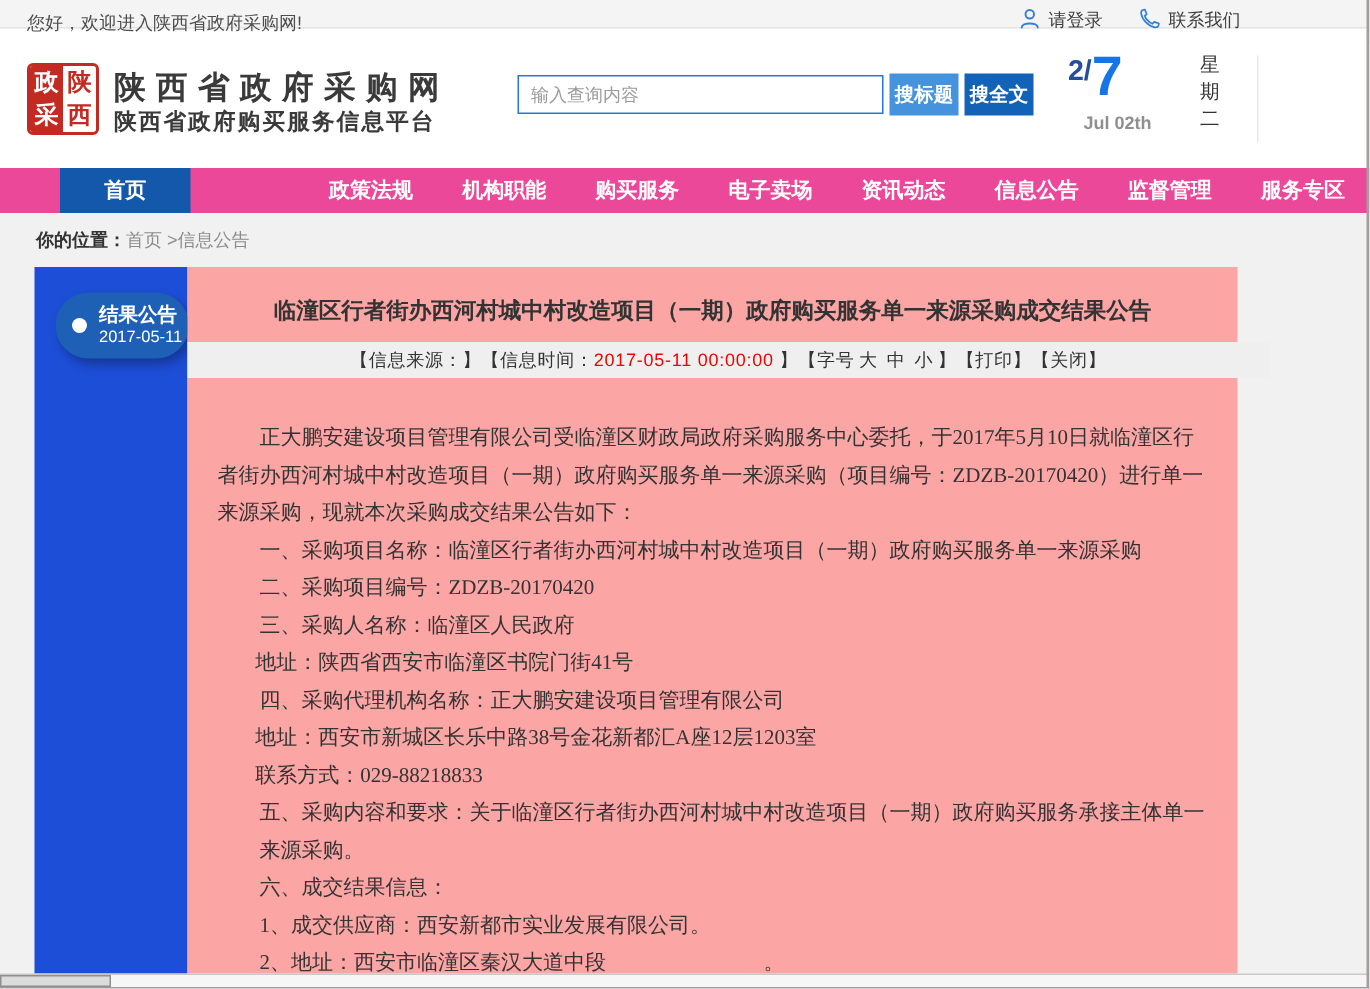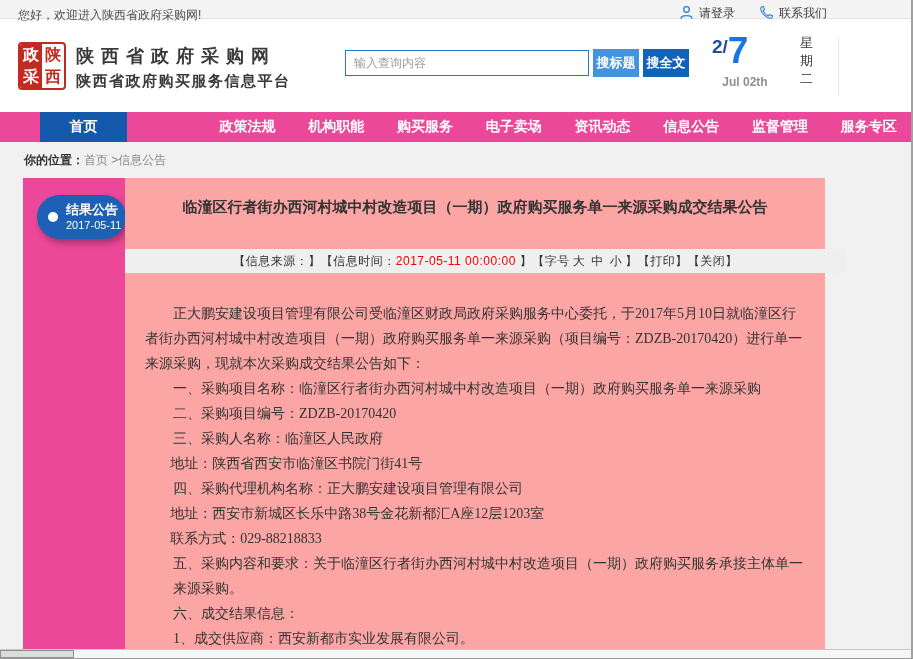--- a/index.html
+++ b/index.html
@@ -17,21 +17,21 @@
   .tb-ic { width:15px; height:15px; display:block; }
 
   
   .header { position:absolute; top:29px; left:0; right:0; height:83px; background:#fff; }
   .logo { position:absolute; left:18px; top:13px; width:48px; height:48px; border:2px solid #c32a21;
           border-radius:4px; display:grid; grid-template-columns:1fr 1fr; grid-template-rows:1fr 1fr;
           overflow:hidden; background:#fff; }
   .logo-cell { display:flex; align-items:center; justify-content:center; font-size:16px; font-weight:bold;
                color:#c32a21; font-family:"Liberation Serif", serif; }
   .logo-cell.filled { background:#c32a21; color:#fff; }
-  .site-name { position:absolute; left:76px; top:15px; font-size:18px; font-weight:bold; color:#3a3a3a;
+  .site-name { position:absolute; left:76px; top:15px; font-size:21px; font-weight:bold; color:#3a3a3a;
                letter-spacing:7px; white-space:nowrap; }
   .site-sub  { position:absolute; left:76px; top:43px; font-size:15px; font-weight:bold; color:#3a3a3a;
                letter-spacing:1.5px; white-space:nowrap; }
   .search { position:absolute; left:345px; top:20px; display:flex; align-items:center; }
   .search-input { width:244px; height:26px; border:1px solid #2577d2; padding:0 8px; font-size:12px;
                   color:#333; outline:none; font-family:"Liberation Sans", sans-serif; }
   .search-input::placeholder { color:#9a9a9a; }
   .sbtn { margin-left:4px; width:46px; height:28px; color:#fff; border:none; font-size:13px;
           font-weight:bold; cursor:pointer; font-family:"Liberation Sans", sans-serif; }
   .btn-title { background:#4493dc; }
@@ -52,30 +52,30 @@
               justify-content:center; cursor:pointer; white-space:nowrap; }
   .nav-item.active { width:87px; margin-left:40px; margin-right:76px; background:#1458ab; flex:none; }
   .nav-item:not(.active) { flex:1; }
 
   
   .main-bg { position:absolute; top:142px; left:0; right:0; bottom:0; background:#f1f1f1; }
   .breadcrumb { position:absolute; left:24px; top:10px; font-size:12px; white-space:nowrap; }
   .bc-label { color:#333; font-weight:bold; }
   .bc-path { color:#8a8a8a; cursor:pointer; }
 
-  .sidebar { position:absolute; left:23px; top:36px; width:102px; bottom:0; background:#ec4899; }
+  .sidebar { position:absolute; left:23px; top:36px; width:102px; bottom:0; background:#1d4ed8; }
   .pill { position:absolute; left:14px; top:17px; width:89px; height:44px; background:#1d60b6;
           border-radius:22px; box-shadow:3px 4px 7px rgba(0,0,0,0.30); cursor:pointer; }
   .pill-dot { position:absolute; left:11px; top:17px; width:10px; height:10px; border-radius:50%; background:#fff; }
   .pill-title { position:absolute; left:29px; top:6px; color:#fff; font-size:13px; font-weight:bold; white-space:nowrap; }
   .pill-date  { position:absolute; left:29px; top:24px; color:#fff; font-size:11px; font-weight:normal; white-space:nowrap; }
 
   .panel { position:absolute; left:125px; top:36px; width:700px; bottom:0; background:#fca5a5; }
   .article-title { margin:20px 26px 0; text-align:center; font-size:15px; font-weight:bold; color:#333; }
-  .meta { margin:32px auto 0; width:721px; background:#efefef; font-size:12px; color:#333;
+  .meta { margin:11px auto 0; width:721px; background:#efefef; font-size:12px; color:#333;
           text-align:center; padding:4px 0 3px; white-space:nowrap; }
   .meta span { letter-spacing:0.5px; }
   .meta .red { color:#f40000; }
   .meta .clickable { cursor:pointer; }
   .size-btn { margin:0 3px; cursor:pointer; }
 
   .article { margin-top:28px; padding:0 20px; font-family:"Liberation Serif","DejaVu Serif", serif;
              font-size:14px; color:#333; }
   .para { line-height:25px; white-space:pre-wrap; }
   .p-first { text-indent:2em; }

